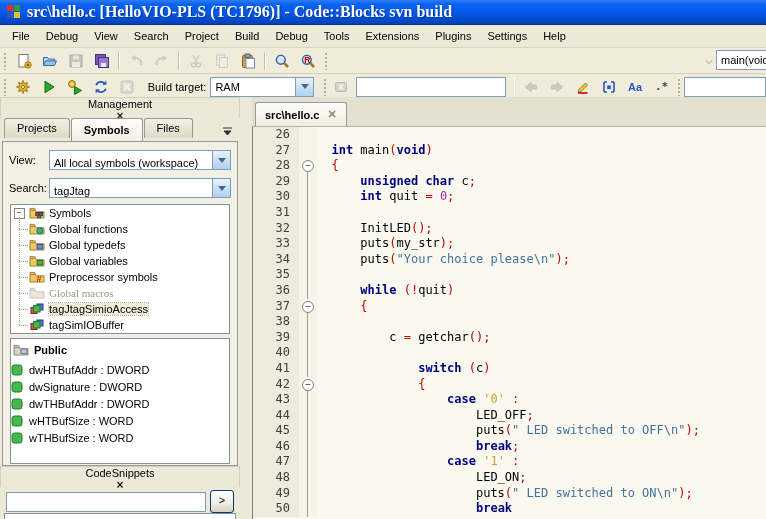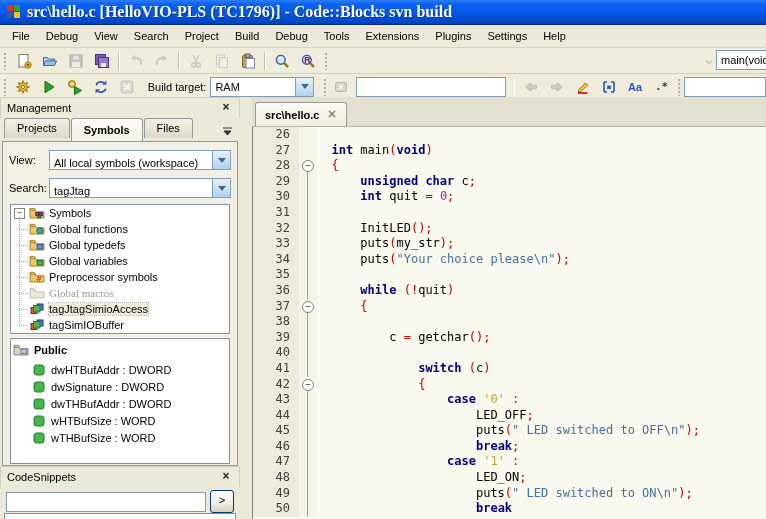--- a/index.html
+++ b/index.html
@@ -32,21 +32,21 @@
   .combo{height:20px;border:1px solid #7F9DB9;background:#fff;display:flex;align-items:center;box-sizing:border-box;}
   .combo .cval{flex:1;padding:0 4px;white-space:nowrap;overflow:hidden;}
   .combo .cbtn{width:17px;height:100%;display:flex;align-items:center;justify-content:center;
      background:linear-gradient(180deg,#E6F2FB,#CCE4F7 45%,#ADD1F0);border-left:1px solid #7F9DB9;}
   .combo .cbtn:after{content:"";border:4px solid transparent;border-top:5px solid #4D6185;margin-top:4px;}
 
   
   .mainbody{position:absolute;top:97px;left:0;right:0;bottom:0;display:flex;}
   .leftcol{width:240px;display:flex;flex-direction:column;}
   .splitter{width:12px;background:#ECE9D8;}
-  .paneheader{height:20px;display:flex;align-items:center;padding:0 6px;border:1px solid #D4D0C0;border-bottom:none;background:#ECE9D8;}
+  .paneheader{height:20px;display:flex;align-items:center;padding:0 6px;border:1px solid #D4D0C0;border-bottom:none;background:#ECE9D8;flex-direction:column;}
   .paneheader .ptitle{flex:1;}
   .closex{width:14px;height:14px;line-height:13px;text-align:center;font-size:12px;color:#222;font-weight:bold;}
 
   
   .tabsrow{height:23px;display:flex;align-items:flex-start;padding-left:4px;position:relative;background:#ECE9D8;}
   .ltab{height:19px;line-height:19px;padding:0 12px;border:1px solid #919B9C;border-bottom:none;border-radius:3px 3px 0 0;
         background:linear-gradient(180deg,#F2F0E4,#DDD9C6);margin-right:1px;}
   .ltab.active{height:22px;line-height:22px;font-weight:bold;background:linear-gradient(180deg,#FDFCF8,#F2F0E4);position:relative;z-index:2;}
   .taboverflow{position:absolute;right:6px;bottom:4px;width:14px;height:12px;display:flex;align-items:center;justify-content:center;}
 
@@ -68,21 +68,21 @@
   .expander{width:9px;height:9px;border:1px solid #848484;background:#fff;margin:0 4px 0 3px;
     font:8px/7px "DejaVu Sans Mono",monospace;text-align:center;color:#333;flex:none;}
   .kids{position:relative;}
   .kids:before{content:"";position:absolute;left:8px;top:-4px;bottom:8px;border-left:1px dotted #A8A494;}
   .kids .trow{padding-left:18px;}
   .kids .trow:before{content:"";position:absolute;left:8px;top:8px;width:9px;border-top:1px dotted #A8A494;}
 
   
   .mhead{height:18px;display:flex;align-items:center;font-weight:bold;margin:2px 0 2px 2px;}
   .mhead .ticon{width:16px;height:16px;margin-right:5px;}
-  .mrow{height:17px;display:flex;align-items:center;padding-left:22px;white-space:nowrap;}
+  .mrow{height:17px;display:flex;align-items:center;white-space:nowrap;}
   .mrow .ticon{width:12px;height:12px;margin-right:6px;}
 
   
   .snippets{margin-top:0;position:relative;flex:1;}
   .sniprow{display:flex;align-items:center;gap:4px;margin:3px 6px 0 6px;}
   .sniprow input{flex:1;height:18px;}
   .gobtn{width:22px;height:21px;border:1px solid #003C74;border-radius:3px;
      background:linear-gradient(180deg,#fff,#ECEBE5 60%,#D8D0BF);font-size:11px;line-height:19px;text-align:center;}
   .snipsliver{position:absolute;left:4px;right:4px;bottom:-2px;height:6px;background:#fff;border:1px solid #828F9C;}
 

